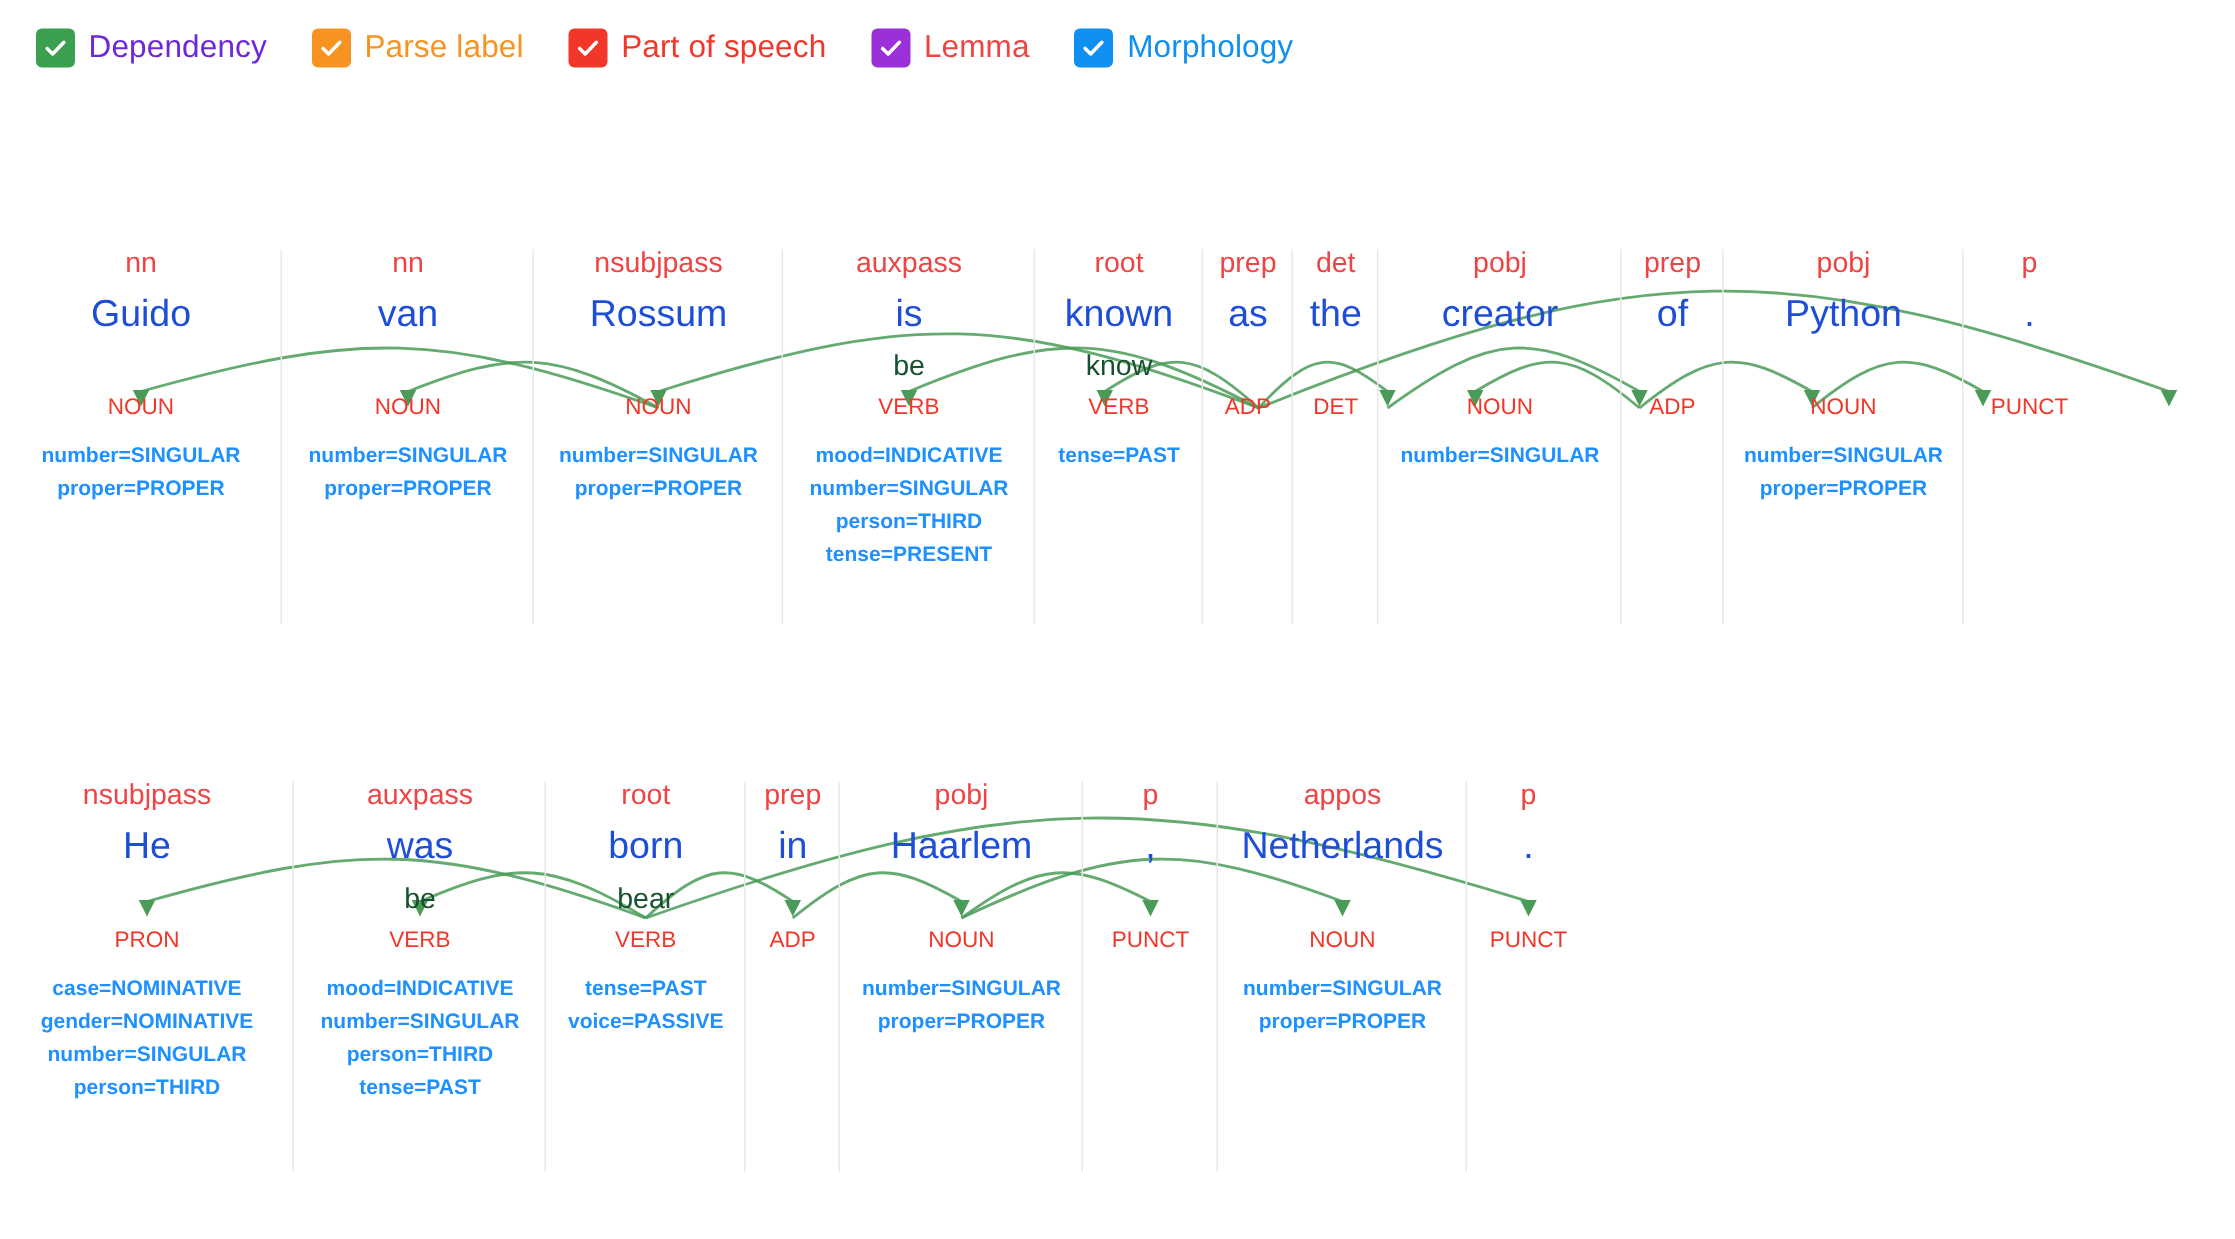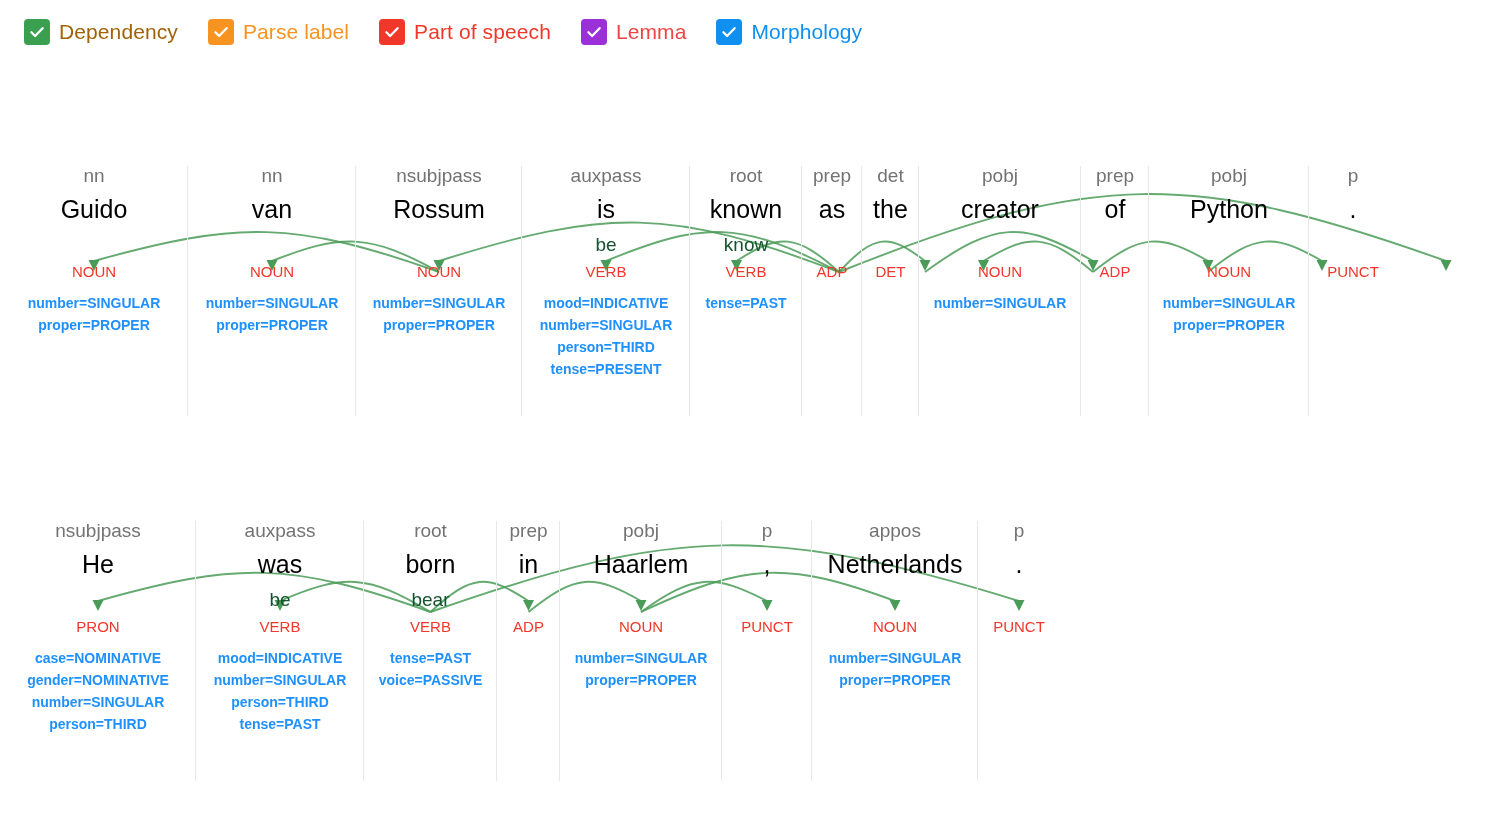--- a/index.html
+++ b/index.html
@@ -33,38 +33,38 @@
   .col{
     position:relative;
     box-sizing:border-box;
     text-align:center;
     padding-top:4px;
   }
   .col:not(:last-child)::after{
     content:"";position:absolute;right:0;top:8px;bottom:0;
     width:1px;background:#e8e8e8;
   }
-  .dep{font-size:19px;color:#737373;line-height:1.5;height:29px;}
-  .word{font-size:25px;color:#000000;line-height:1.45;height:40px;font-weight:400;}
+  .dep{font-size:19px;color:#ef4444;line-height:1.5;height:29px;}
+  .word{font-size:25px;color:#1d4ed8;line-height:1.45;height:40px;font-weight:400;}
   .lemma{font-size:19px;color:#14532d;line-height:1.45;height:30px;}
   .pos{font-size:15px;color:#f1372a;line-height:1.5;height:31px;}
   .morphs{line-height:1.58;}
   .morph{font-size:14px;color:#1e90ff;font-weight:bold;white-space:nowrap;}
 </style>
 </head>
 <body>
 
 <div id="legend">
     <div class="legend-item">
       <span class="cb" style="background: rgb(58, 160, 80);">
         <svg width="18" height="18" viewBox="0 0 18 18">
           <path d="M3.4 9.3 L7.1 13 L14.6 5.2" fill="none" stroke="#fff" stroke-width="2.3" stroke-linecap="round" stroke-linejoin="round"></path>
         </svg>
       </span>
-      <span class="legend-label" style="color: #a16207;">Dependency</span>
+      <span class="legend-label" style="color: #6d28d9;">Dependency</span>
     </div>
     <div class="legend-item">
       <span class="cb" style="background: rgb(247, 148, 33);">
         <svg width="18" height="18" viewBox="0 0 18 18">
           <path d="M3.4 9.3 L7.1 13 L14.6 5.2" fill="none" stroke="#fff" stroke-width="2.3" stroke-linecap="round" stroke-linejoin="round"></path>
         </svg>
       </span>
       <span class="legend-label" style="color: rgb(247, 148, 33);">Parse label</span>
     </div>
     <div class="legend-item">

